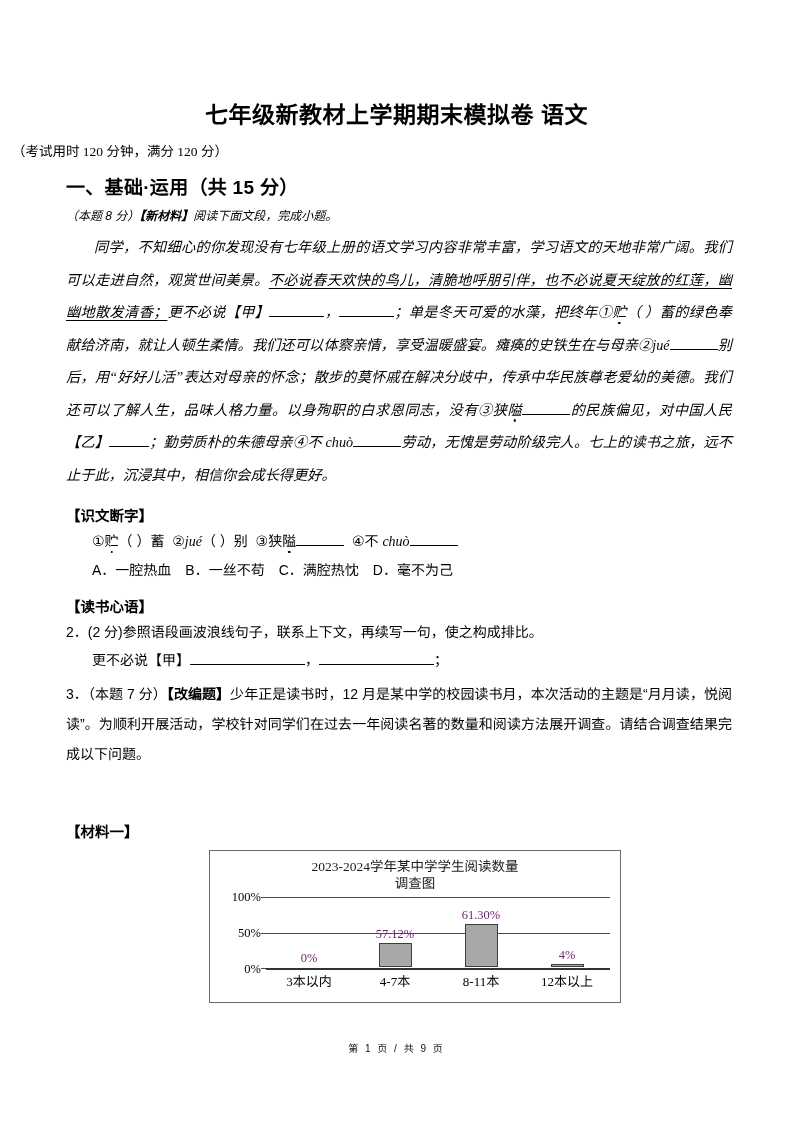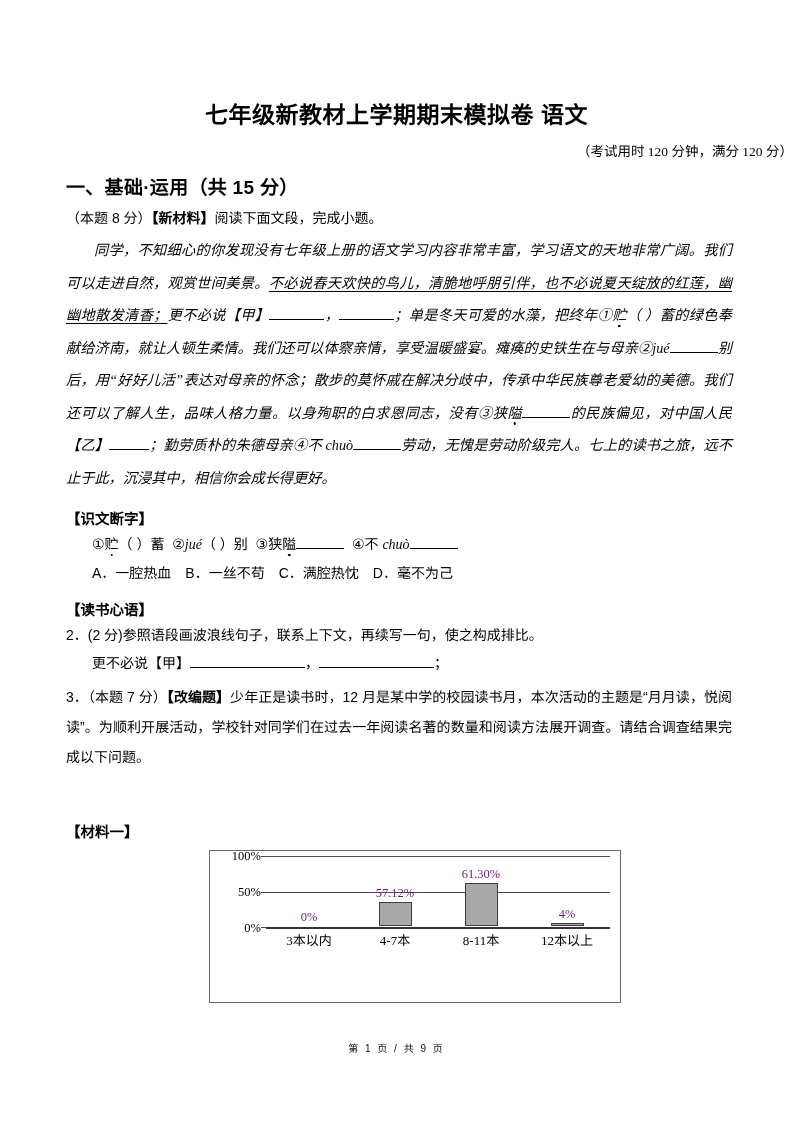--- a/index.html
+++ b/index.html
@@ -29,21 +29,21 @@
     font-size: 23px;
     font-weight: bold;
     letter-spacing: 0.5px;
     margin: 0;
     position: absolute;
     left: 0; right: 0;
     top: 96px;
     font-family: "Liberation Sans", "DejaVu Sans", sans-serif;
   }
   .doc-subtitle {
-    text-align: right;
+    text-align: left;
     font-size: 13.5px;
     position: absolute;
     left: 12px; right: 0;
     top: 140px;
     font-family: "Liberation Serif", "DejaVu Serif", serif;
   }
 
   
   .content {
     position: absolute;
@@ -54,24 +54,25 @@
 
   .section-heading {
     font-size: 19px;
     font-weight: bold;
     font-family: "Liberation Sans", "DejaVu Sans", sans-serif;
     margin: 0 0 9px 0;
     letter-spacing: 0.3px;
   }
 
   .q-lead {
-    font-size: 14px;
+    font-size: 12px;
     font-family: "Liberation Sans", "DejaVu Sans", sans-serif;
     margin: 0 0 6px 0;
     line-height: 1.45;
+    font-style: italic;
   }
   .tag-bold {
     font-weight: bold;
   }
 
   
   .passage {
     font-family: "Liberation Serif", "DejaVu Serif", serif;
     font-style: italic;
     font-size: 14.2px;
@@ -318,20 +319,24 @@
       <span>更不必说【甲】</span><span class="blank b-115"></span><span>，</span><span class="blank b-115"></span><span>；</span>
     </div>
 
     <p class="q-block"><span>3．（本题 7 分）</span><span class="tag-bold">【改编题】</span><span>少年正是读书时，12 月是某中学的校园读书月，本次活动的主题是“月月读，悦阅读”。为顺利开展活动，学校针对同学们在过去一年阅读名著的数量和阅读方法展开调查。请结合调查结果完成以下问题。</span></p>
 
   </div>
 
   <div class="material-head" style="position:absolute; left:66px; top:820px;">【材料一】</div>
 
   <div class="chart-wrap">
+    <div class="chart-title">
+      <div>2023-2024学年某中学学生阅读数量</div>
+      <div>调查图</div>
+    </div>
 
     <div class="plot">
 
       <div class="y-labels">
         <span class="y-100">100%</span>
         <span class="y-50">50%</span>
         <span class="y-0">0%</span>
       </div>
 
       <div class="grid-area">

